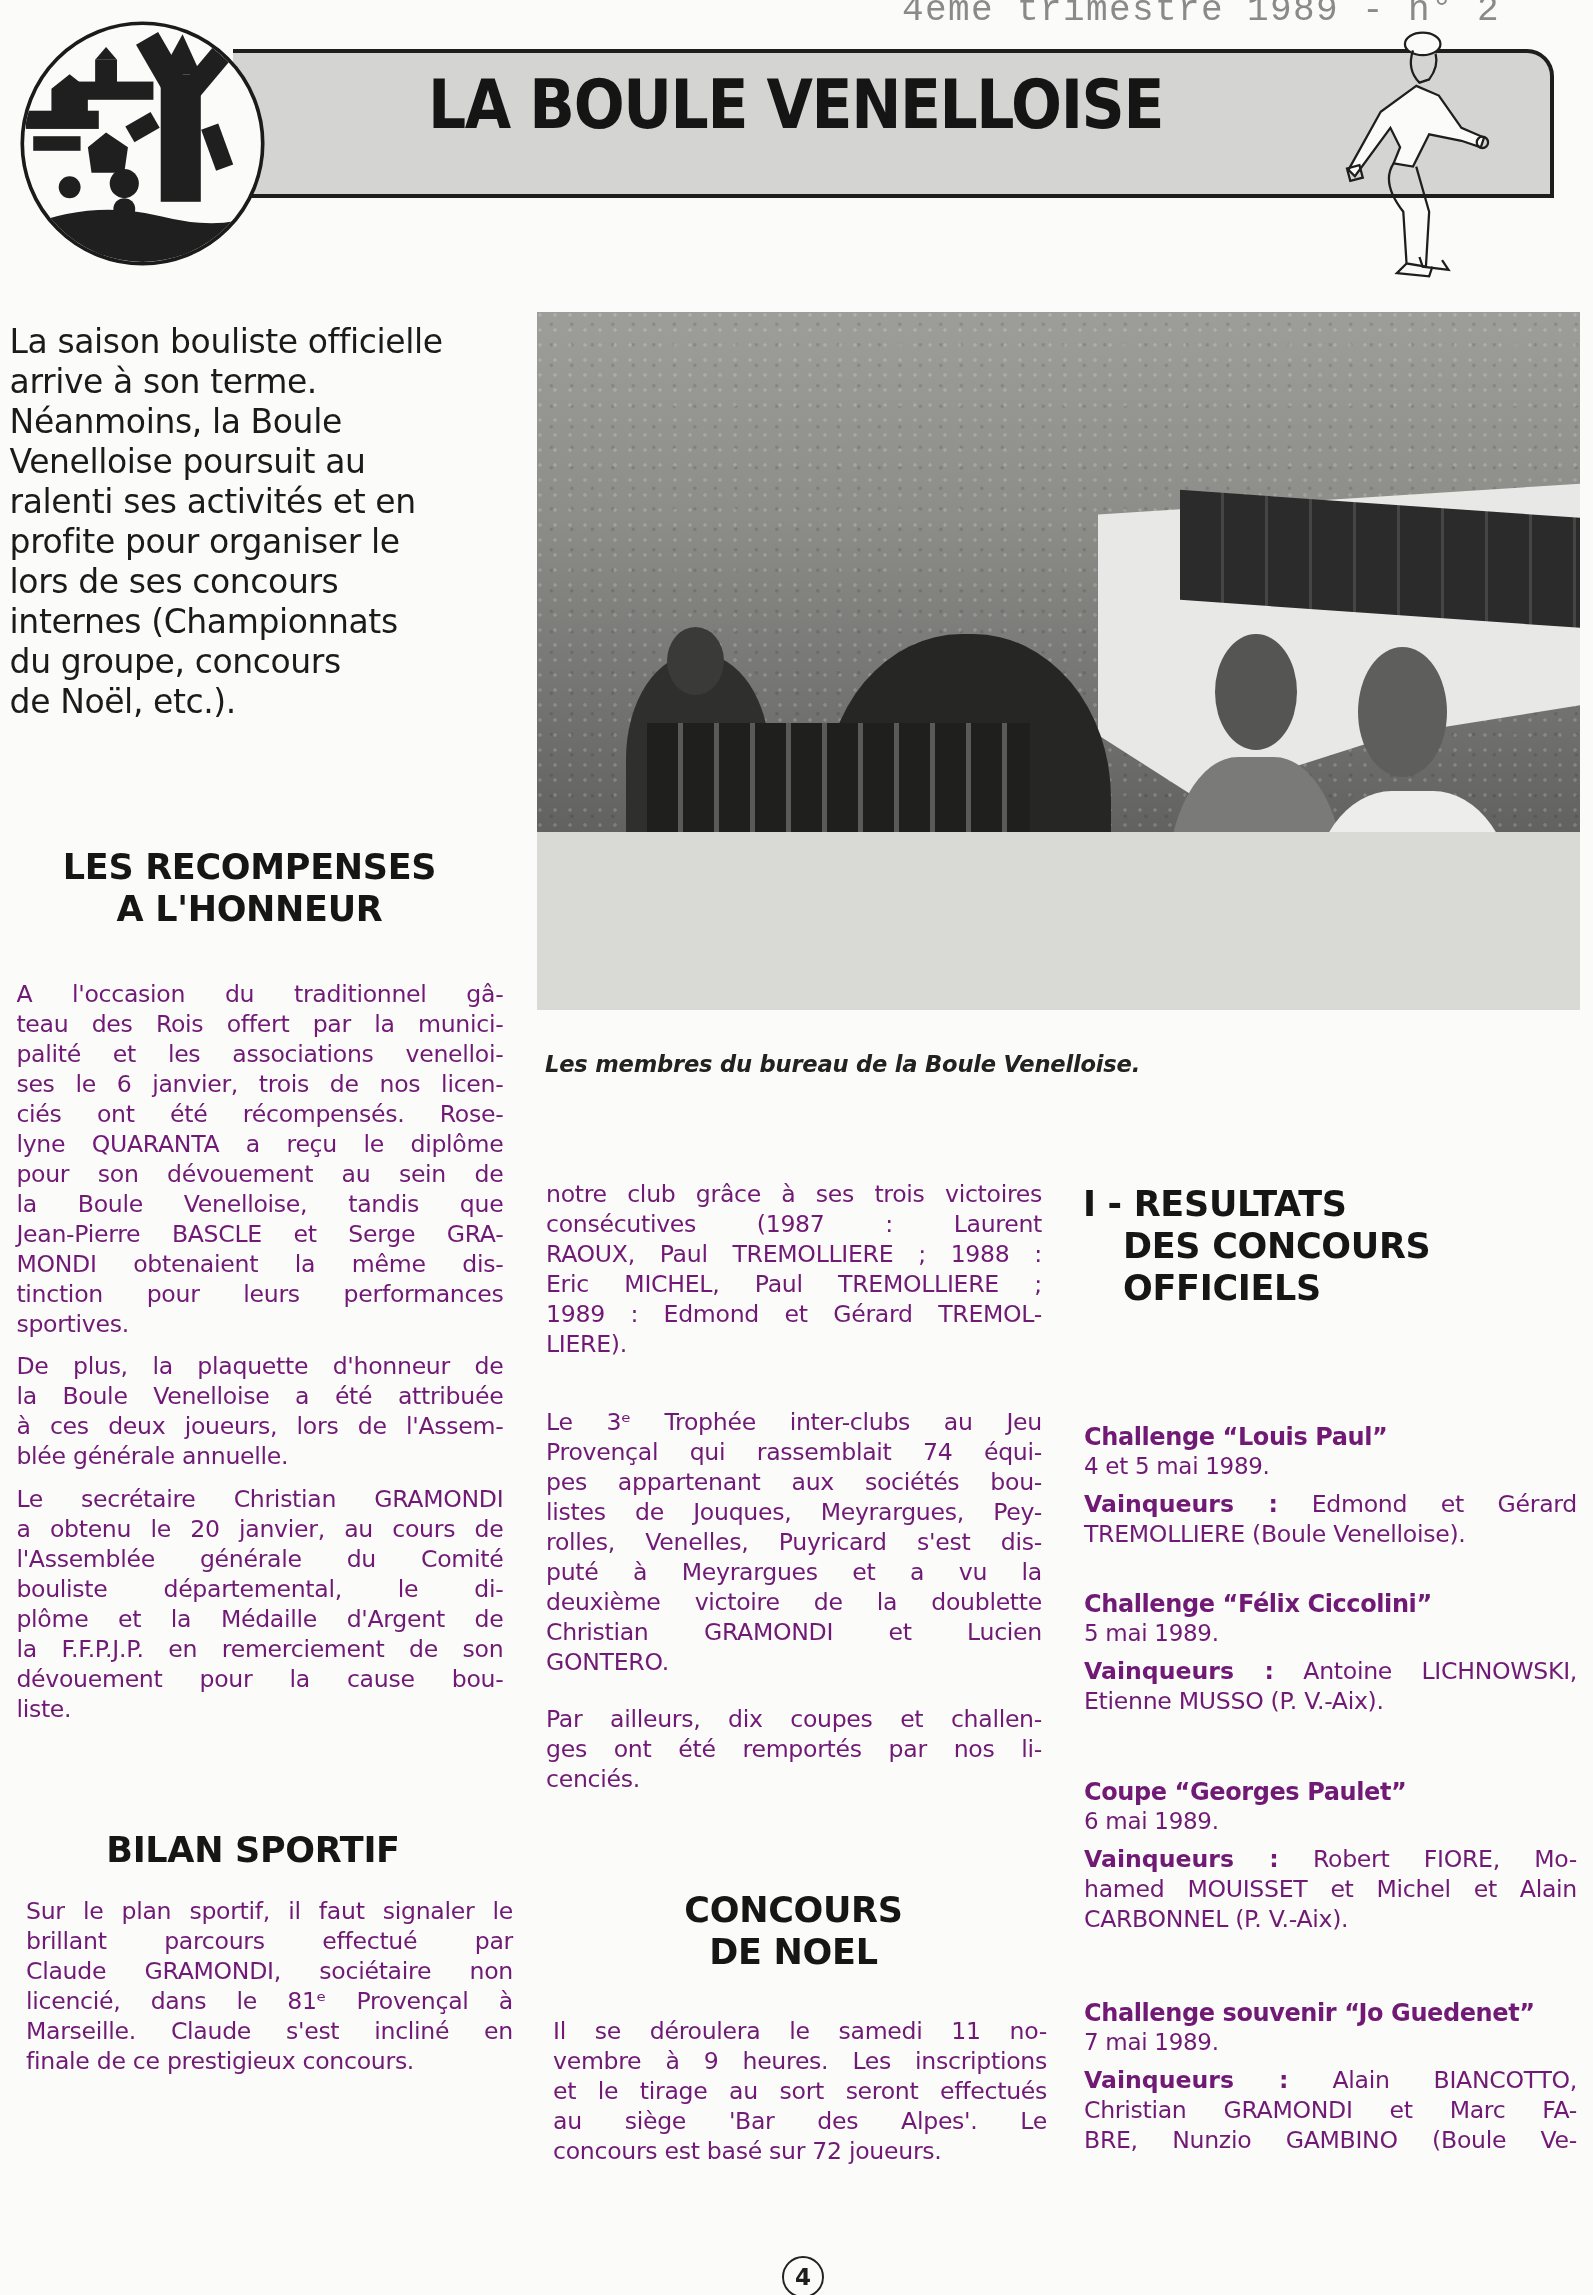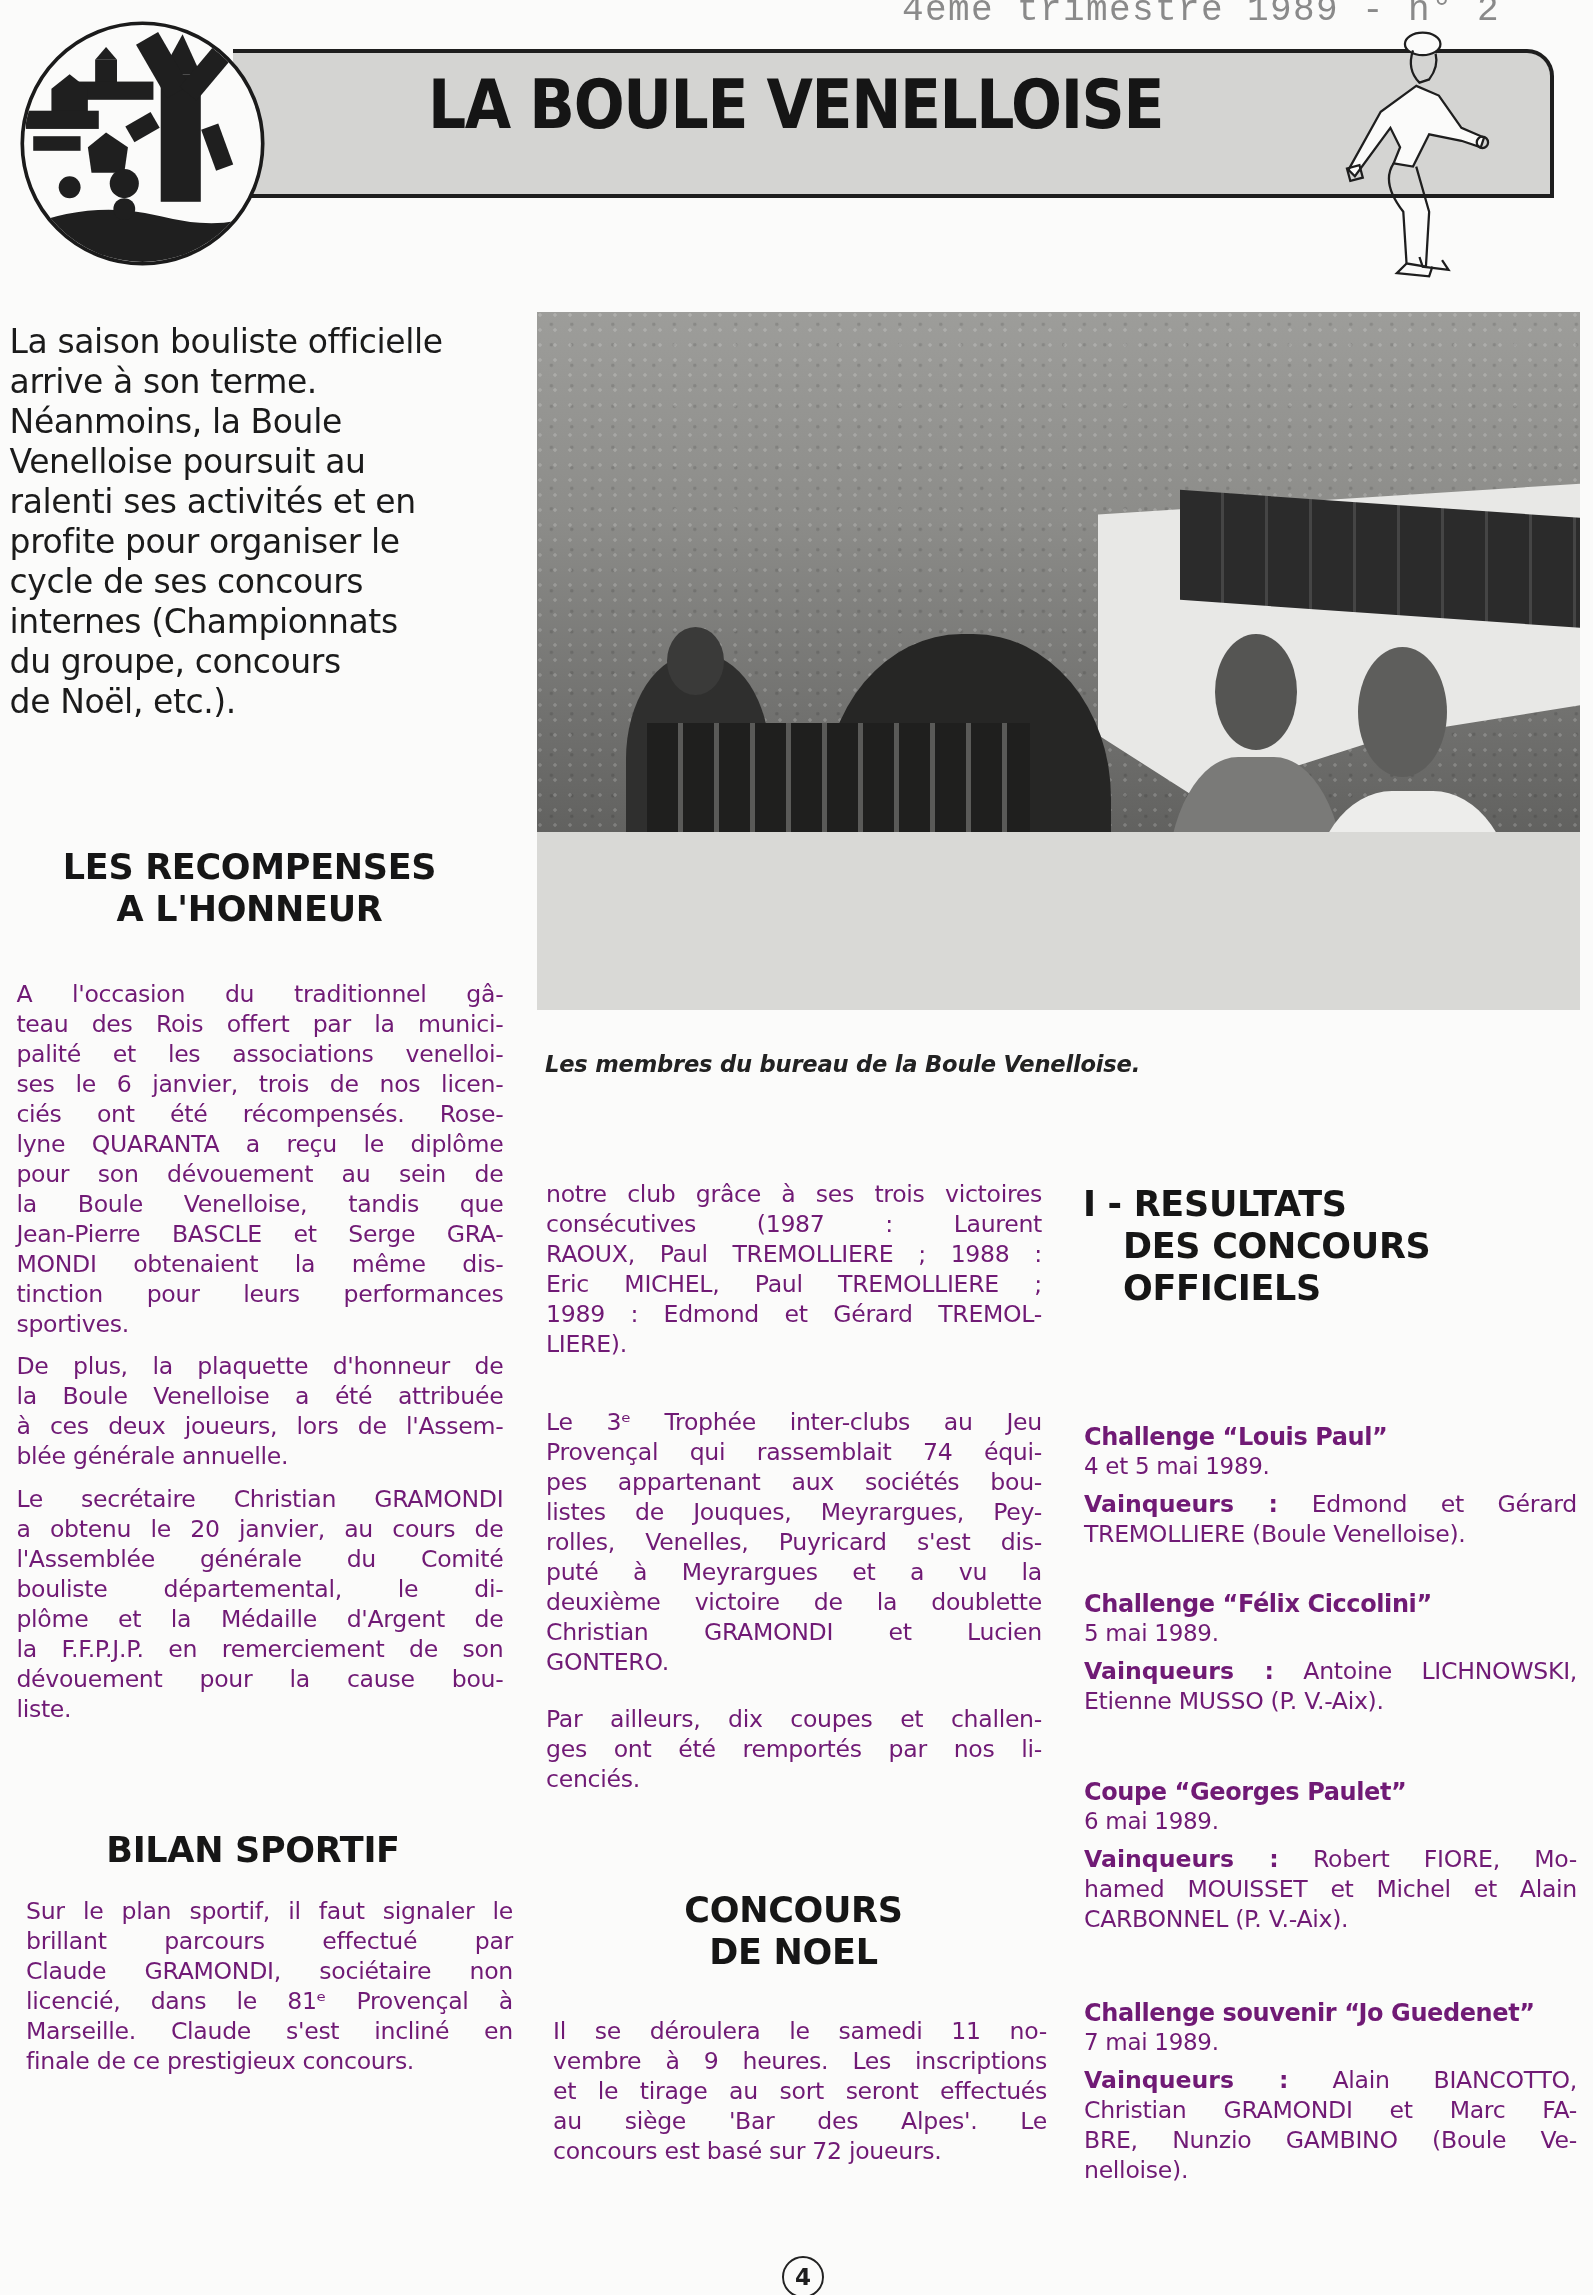--- a/index.html
+++ b/index.html
@@ -103,21 +103,21 @@
   <path d="M74 146 L76 152 L92 154 L88 148"></path>
 </svg>
 
 <div class="intro">
   <span>La saison bouliste officielle</span>
   <span>arrive à son terme.</span>
   <span>Néanmoins, la Boule</span>
   <span>Venelloise poursuit au</span>
   <span>ralenti ses activités et en</span>
   <span>profite pour organiser le</span>
-  <span>cycle de ses concours</span>
+  <span>lors de ses concours</span>
   <span>internes (Championnats</span>
   <span>du groupe, concours</span>
   <span>de Noël, etc.).</span>
 </div>
 
 <div id="col1-heading1" class="h-section">
   <div>LES RECOMPENSES</div>
   <div>A L'HONNEUR</div>
 </div>
 
@@ -260,18 +260,17 @@
   </div>
 </div>
 
 <div class="result body-text" style="top:1998px;">
   <div class="r-title">Challenge souvenir “Jo Guedenet”</div>
   <div class="r-date">7 mai 1989.</div>
   <div class="r-winners">
     <span class="line"><b>Vainqueurs :</b> <span>Alain BIANCOTTO,</span></span>
     <span class="line">Christian GRAMONDI et Marc FA-</span>
     <span class="line">BRE, Nunzio GAMBINO (Boule Ve-</span>
-    <span class="line last">nelloise).</span>
   </div>
 </div>
 
 <div class="page-num">4</div>
 
 
 </body></html>

